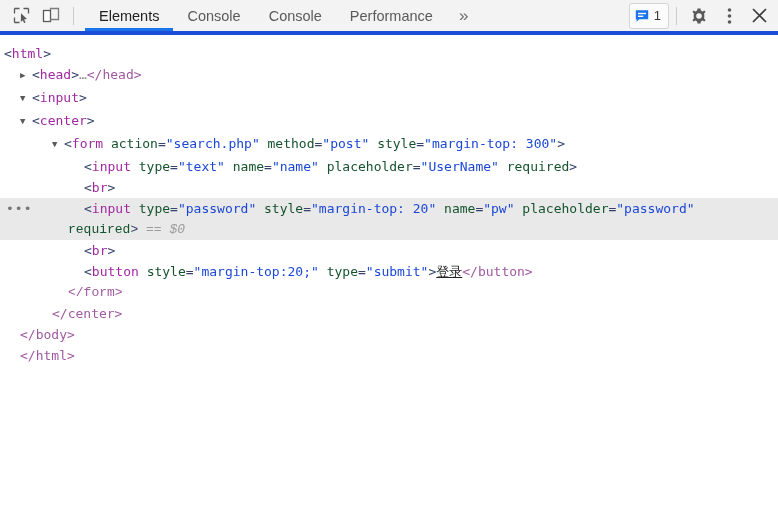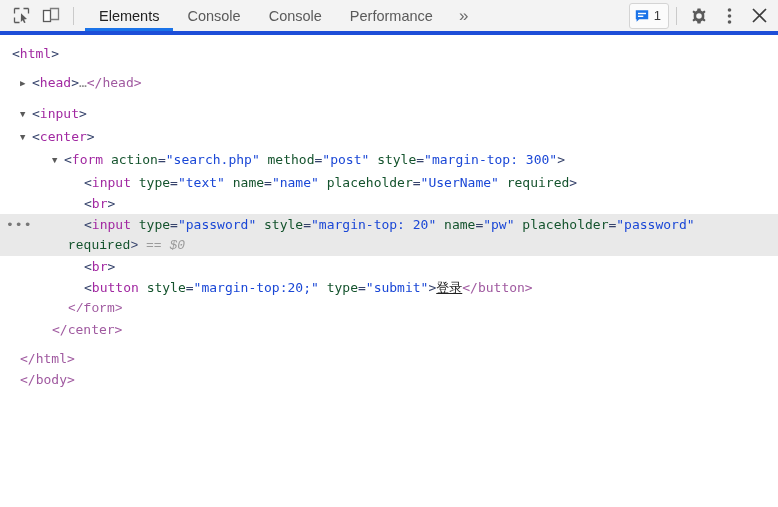--- a/index.html
+++ b/index.html
@@ -106,35 +106,35 @@
   .dom-panel {
     padding: 8px 0 0 0;
     font-family: "DejaVu Sans Mono", "Liberation Mono", monospace;
     font-size: 13px;
     line-height: 21px;
     color: #303942;
     -webkit-font-smoothing: antialiased;
   }
   .node-row {
     position: relative;
-    padding-left: 12px;
+    padding-left: 4px;
     white-space: pre;
   }
   .node-row.selected {
     background: #e9e9e9;
   }
   .node-row .gutter-dots {
     position: absolute;
     left: 6px;
     top: 0;
     color: #777777;
     letter-spacing: 1px;
     font-size: 13px;
   }
-  .ind1 { padding-left: 20px; margin-top: 8px; }
+  .ind1 { padding-left: 20px; }
   .ind2 { padding-left: 20px; }
   .ind3 { padding-left: 52px; }
   .ind4 { padding-left: 68px; font-family: Liberation Mono, monospace; }
   .ind5 { padding-left: 84px; }
 
   .twisty {
     display: inline-block;
     width: 12px;
     color: #5a5a5a;
     font-size: 9px;
@@ -251,17 +251,17 @@
   <div class="node-row selected ind4"><span class="attr">required</span><span class="punct">&gt;</span><span> </span><span class="sel-ref">== $0</span></div>
 
   <div class="node-row ind5"><span class="punct">&lt;</span><span class="tag">br</span><span class="punct">&gt;</span></div>
 
   <div class="node-row ind5"><span class="punct">&lt;</span><span class="tag">button</span><span> </span><span class="attr">style</span><span class="punct">=</span><span class="quote">"</span><span class="attrval">margin-top:20;</span><span class="quote">"</span><span> </span><span class="attr">type</span><span class="punct">=</span><span class="quote">"</span><span class="attrval">submit</span><span class="quote">"</span><span class="punct">&gt;</span><span class="textnode">登录</span><span class="tag-close">&lt;/button&gt;</span></div>
 
   <div class="node-row ind4"><span class="tag-close">&lt;/form&gt;</span></div>
 
   <div class="node-row ind3"><span class="tag-close">&lt;/center&gt;</span></div>
 
+  <div class="node-row ind2"><span class="tag-close">&lt;/body&gt;</span></div>
+
   <div class="node-row ind1"><span class="tag-close">&lt;/html&gt;</span></div>
 
-  <div class="node-row ind2"><span class="tag-close">&lt;/body&gt;</span></div>
-
 </div>
 
 </body></html>

